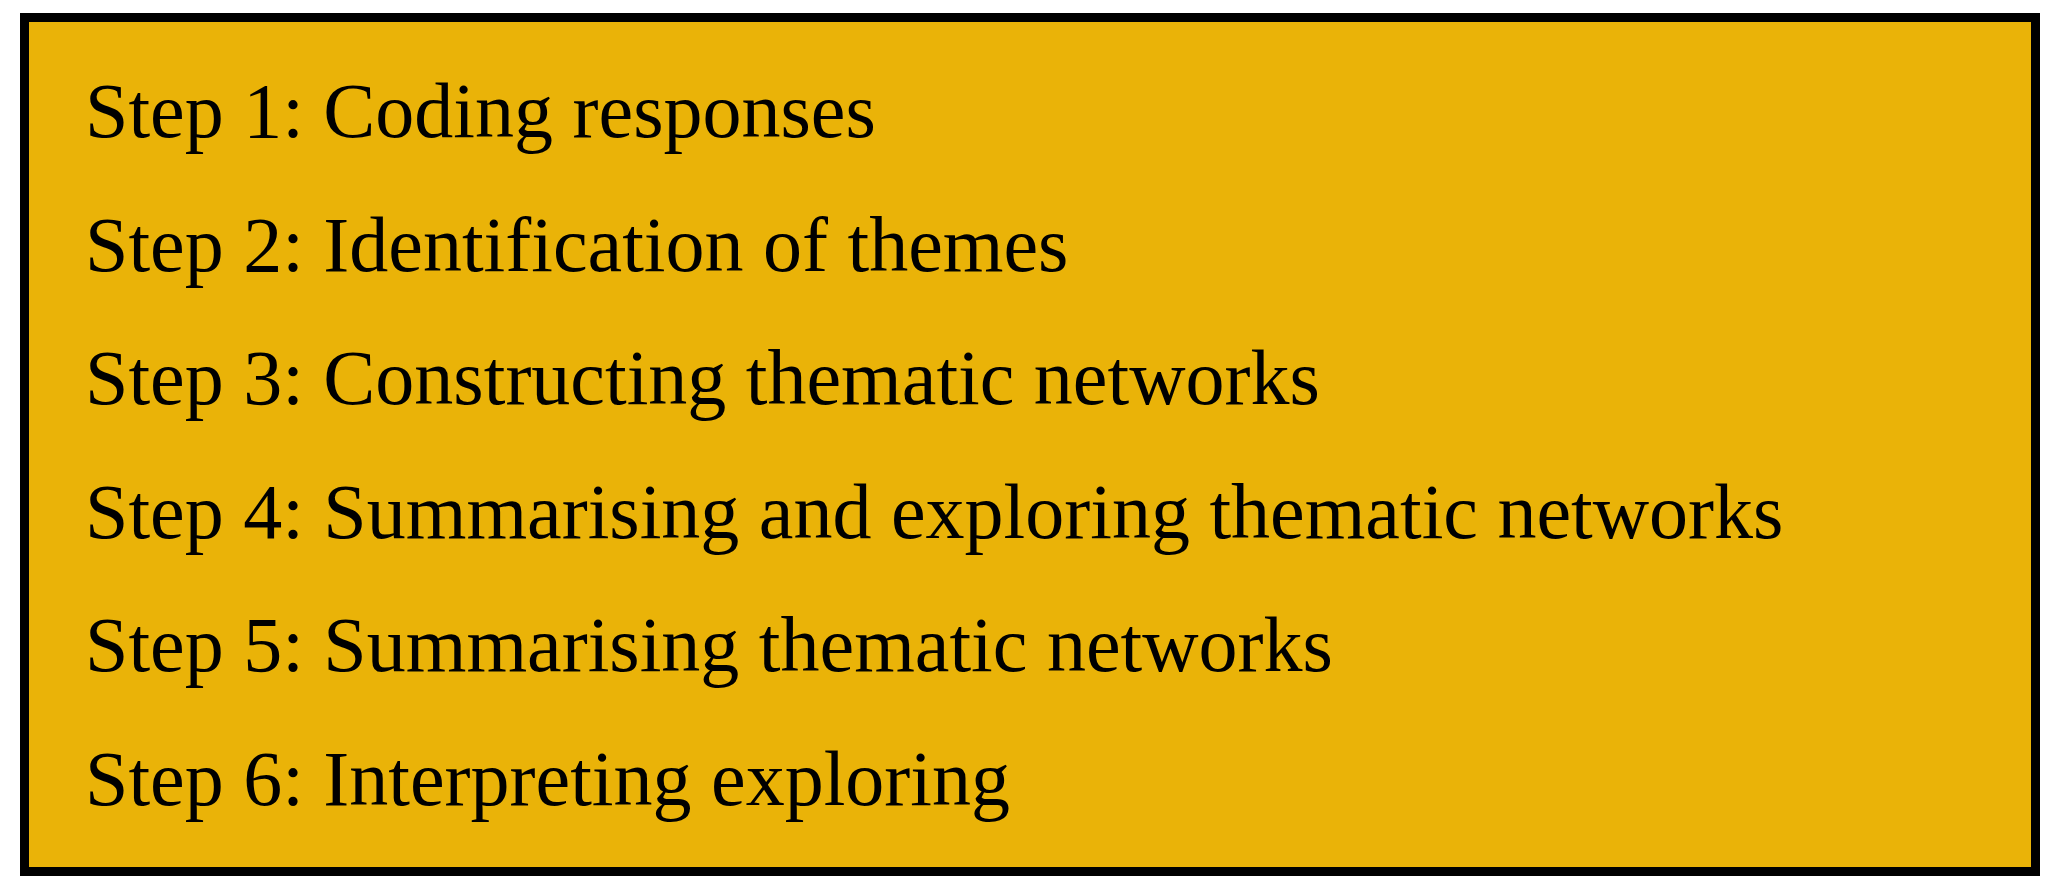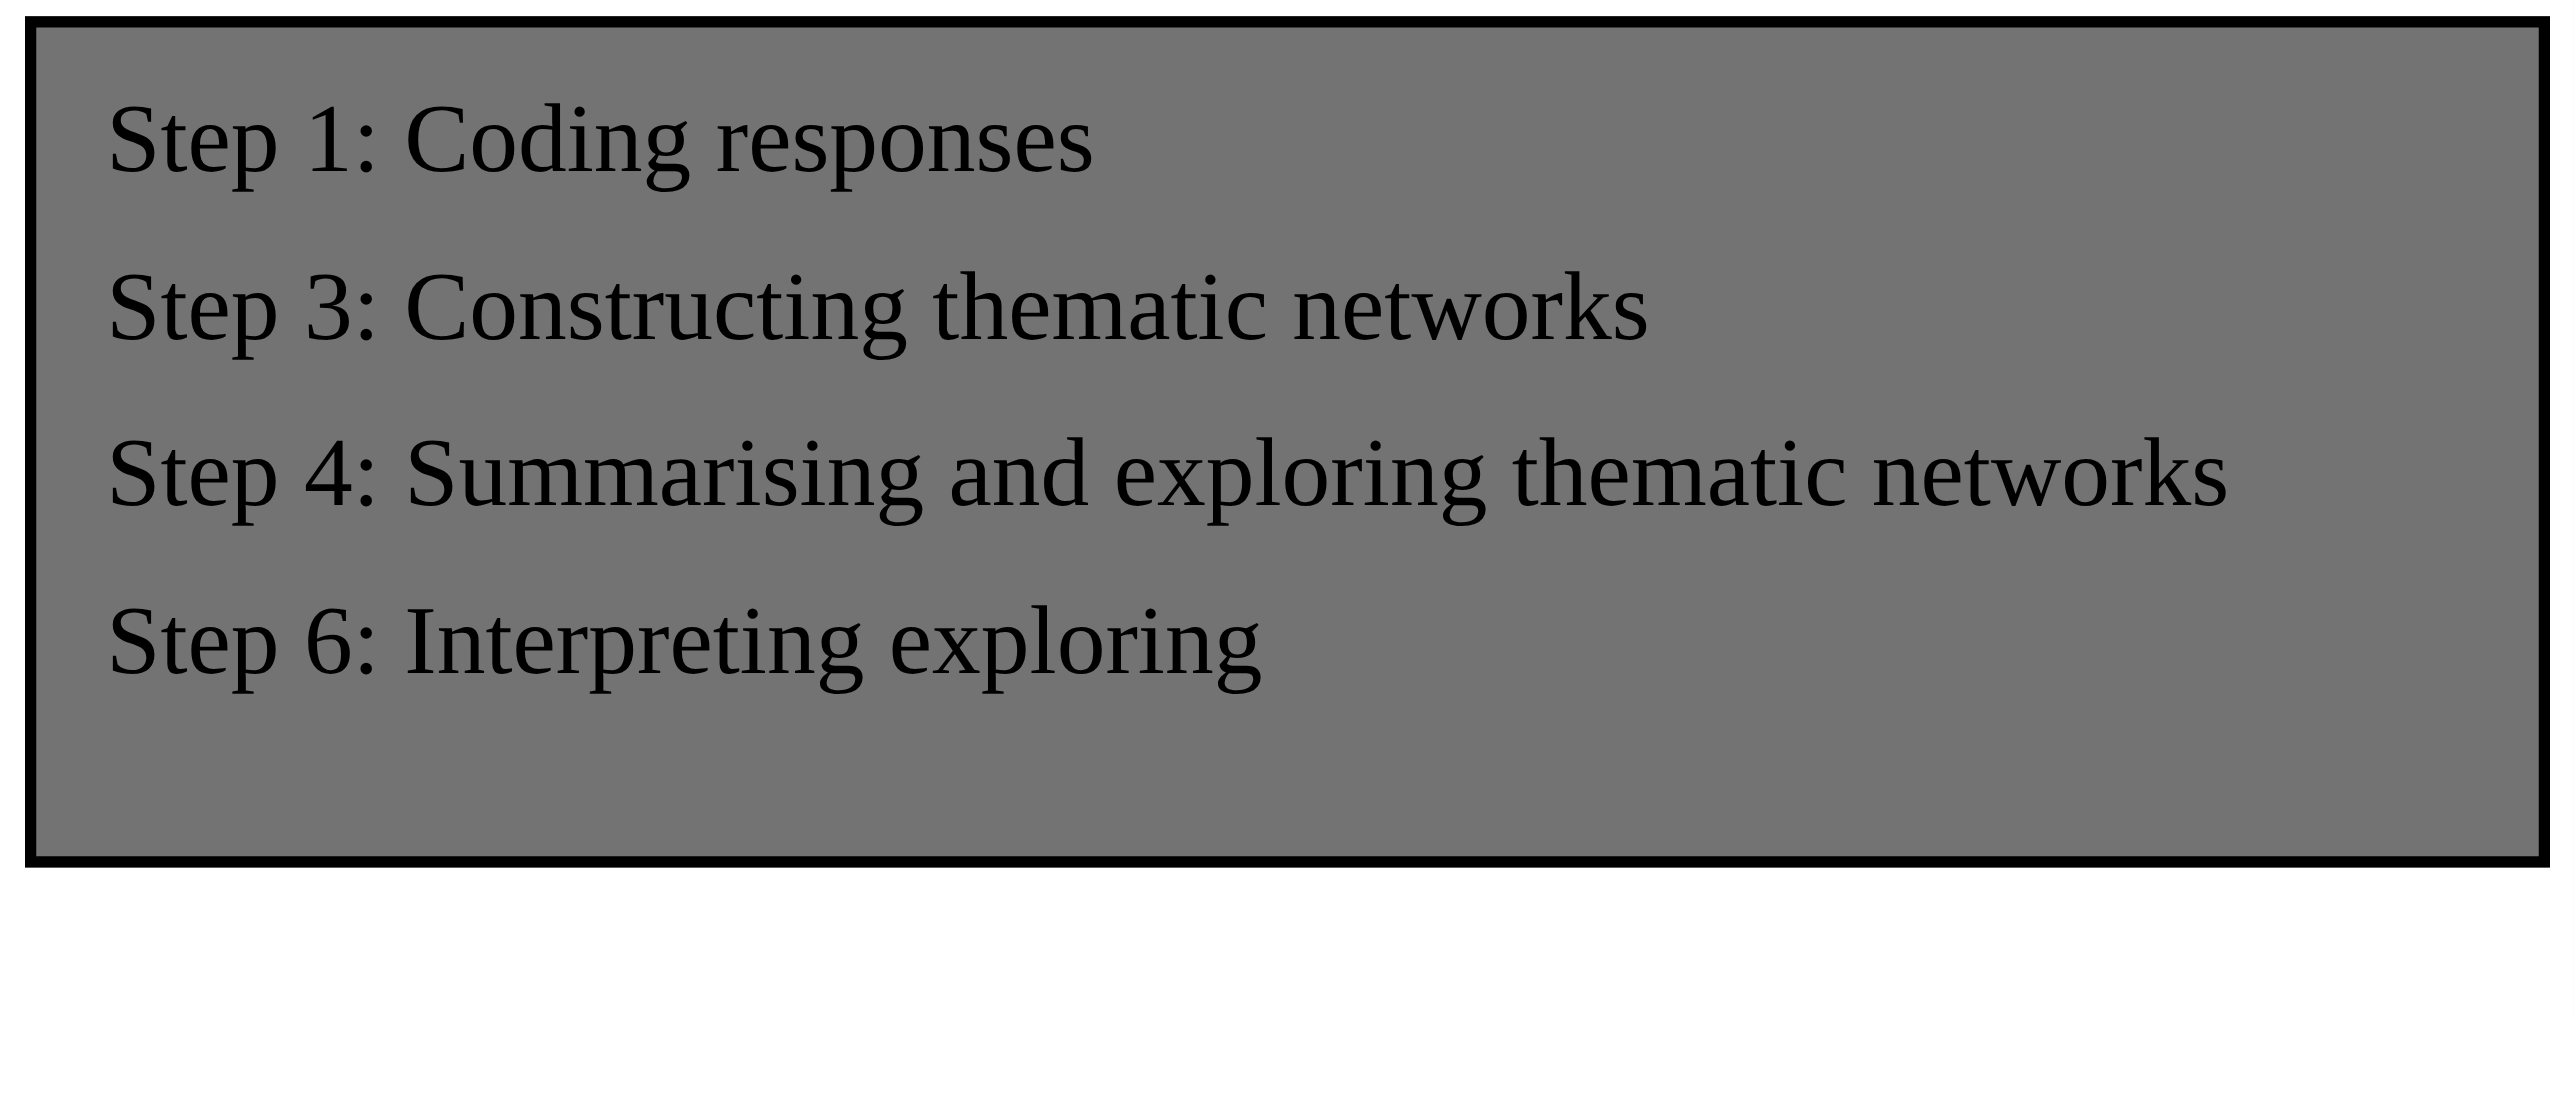--- a/index.html
+++ b/index.html
@@ -13,39 +13,41 @@
     height: 891px;
     background: #ffffff;
     overflow: hidden;
     font-family: "Liberation Serif", "DejaVu Serif", serif;
   }
   .frame {
     position: absolute;
     left: 20px;
     top: 13px;
     width: 2020px;
-    height: 681px;
+    height: 863px;
     box-sizing: border-box;
     border: 9px solid #000000;
-    background: #737373;
+    background: #eab308;
     padding: 22px 20px 0 56px;
   }
   .step-line {
     margin: 0;
     font-size: 78px;
     line-height: 133.5px;
     color: #000000;
     letter-spacing: 0px;
     white-space: nowrap;
     font-weight: 400;
   }
 </style>
 </head>
 <body>
 
 <div class="canvas">
   <div class="frame">
     <p class="step-line">Step 1: Coding responses</p>
+    <p class="step-line">Step 2: Identification of themes</p>
     <p class="step-line">Step 3: Constructing thematic networks</p>
     <p class="step-line">Step 4: Summarising and exploring thematic networks</p>
+    <p class="step-line">Step 5: Summarising thematic networks</p>
     <p class="step-line">Step 6: Interpreting exploring</p>
   </div>
 </div>
 
 </body></html>

